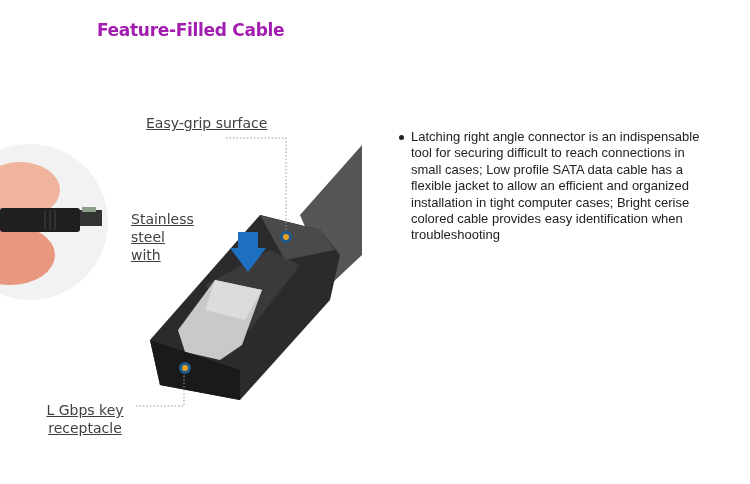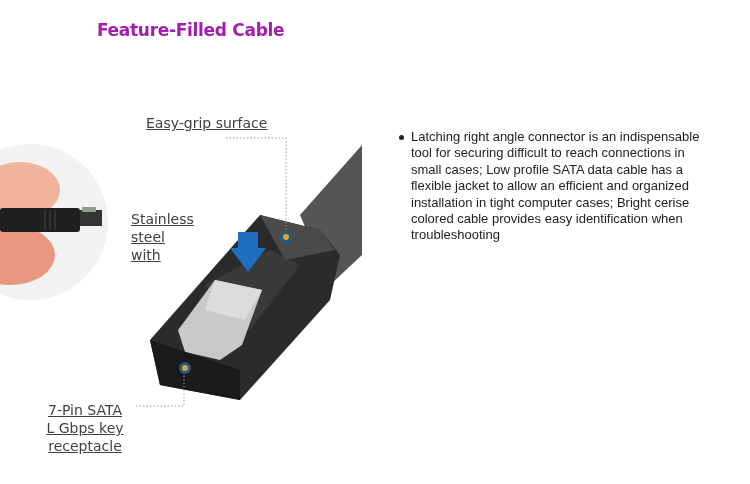--- a/index.html
+++ b/index.html
@@ -63,19 +63,18 @@
       <circle cx="185" cy="368" r="3" fill="#e8a020"></circle>
   </g>
 </svg>
 
 <div class="callout c-grip">Easy-grip surface</div>
 <div class="callout c-clip">
   <div>Stainless</div>
   <div>steel with</div>
 </div>
 <div class="callout c-sata">
-  <div>7-Pin SATA</div>
   <div>L Gbps key receptacle</div>
 </div>
 
 <ul class="bullets">
   <li>Latching right angle connector is an indispensable tool for securing difficult to reach connections in small cases; Low profile SATA data cable has a flexible jacket to allow an efficient and organized installation in tight computer cases; Bright cerise colored cable provides easy identification when troubleshooting</li>
 </ul>
 
 </body></html>

